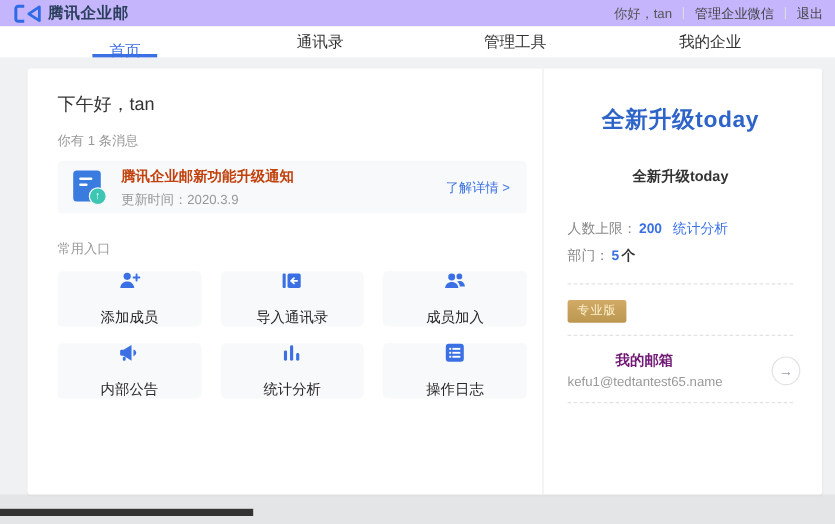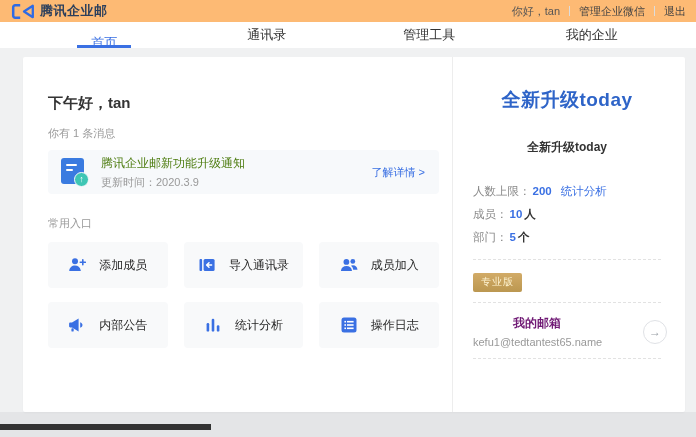--- a/index.html
+++ b/index.html
@@ -1,21 +1,21 @@
 <!DOCTYPE html>
 <html><head>
 <meta charset="utf-8">
 <style>
   * { margin:0; padding:0; box-sizing:border-box; }
   html,body { width:696px; height:437px; }
   body { font-family:"Liberation Sans","DejaVu Sans",sans-serif; background:#fff; }
   .screen { position:relative; width:696px; height:437px; overflow:hidden; background:#fff; }
 
   
-  .topbar { height:22px; display:flex; align-items:center; justify-content:space-between; padding:0 10px 0 11px; background:#fdba74; }
+  .topbar { height:22px; display:flex; align-items:center; justify-content:space-between; padding:0 10px 0 11px; background:#c4b5fd; }
   .brand { display:flex; align-items:center; gap:5px; }
   .brand-name { font-size:13px; font-weight:bold; color:#2b3f5c; letter-spacing:.5px; }
   .user-links { display:flex; align-items:center; font-size:11px; color:#555; }
   .user-links a { color:#444; text-decoration:none; cursor:pointer; }
   .sep { width:1px; height:10px; background:#dcdcdc; margin:0 9px; }
 
   
   .navbar { height:26px; display:flex; margin:0 23px; border-bottom:0; }
   .navbar-wrap { border-bottom:1px solid #ebedf0; background:#fff; }
   .tab { flex:1; position:relative; display:flex; align-items:center; justify-content:center; font-size:13px; color:#333; cursor:pointer; }
@@ -24,37 +24,37 @@
 
   
   .page { position:absolute; top:48px; left:0; right:0; bottom:0; background:#f0f1f2; }
   .bottom-strip { position:absolute; left:0; right:0; bottom:0; height:25px; background:#e4e5e7; }
   .hscrollbar { position:absolute; left:0; bottom:7px; width:211px; height:6px; background:#333; cursor:pointer; }
 
   .card { position:absolute; top:9px; left:23px; width:662px; height:355px; background:#fff; border-radius:2px; display:flex; box-shadow:0 1px 2px rgba(0,0,0,.03); }
 
   
   .main { flex:1; padding:16px 13px 0 25px; min-width:0; }
-  .greet { font-size:15px; font-weight:bold; color:#333; margin-top:21px; }
+  .greet { font-size:15px; font-weight:normal; color:#333; margin-top:5px; }
   .msg-count { font-size:11px; color:#999; margin-top:13px; }
 
   .notice { margin-top:9px; height:44px; background:#f7f9fb; border-radius:4px; display:flex; align-items:center; padding:0 14px 0 13px; cursor:pointer; }
   .notice-icon { position:relative; width:28px; height:30px; flex:none; }
   .doc { position:absolute; left:0; top:1px; width:23px; height:26px; background:#3a7be0; border-radius:3px; }
   .doc::before { content:""; position:absolute; left:5px; top:6px; width:11px; height:2px; background:#fff; border-radius:1px; }
   .doc::after { content:""; position:absolute; left:5px; top:11px; width:7px; height:2px; background:#fff; border-radius:1px; }
   .up-badge { position:absolute; right:0; bottom:0; width:15px; height:15px; background:#3ec6b4; border:1.5px solid #f7f9fb; border-radius:50%; color:#fff; font-size:9px; font-weight:bold; line-height:13px; text-align:center; }
   .notice-text { margin-left:12px; }
-  .notice-title { font-size:12px; font-weight:normal; color:#4d7c0f; }
+  .notice-title { font-size:12px; font-weight:bold; color:#c2410c; }
   .notice-sub { font-size:11px; color:#999; margin-top:3px; }
   .notice-link { margin-left:auto; font-size:11px; color:#3a70e3; text-decoration:none; cursor:pointer; white-space:nowrap; }
 
   .quick-label { font-size:11px; color:#999; margin-top:22px; }
   .entries { margin-top:11px; display:grid; grid-template-columns:repeat(3,1fr); gap:14px 16px; }
-  .entry { height:46px; background:#f8f9fa; border-radius:4px; display:flex; align-items:center; justify-content:center; gap:13px; cursor:pointer; }
+  .entry { height:46px; background:#f8f9fa; border-radius:4px; display:flex; align-items:center; justify-content:center; gap:13px; cursor:pointer;flex-direction:column; }
   .entry-label { font-size:12px; color:#262626; }
   .entry svg { flex:none; }
 
   
   .sidebar { width:233px; flex:none; border-left:1px solid #ededed; padding:16px 24px 0 20px; }
   .banner { text-align:center; font-size:19px; font-weight:bold; color:#2e64c8; margin-top:14px; letter-spacing:.5px; }
   .subtitle { text-align:center; font-size:12px; font-weight:bold; color:#333; margin-top:26px; }
   .stats { margin-top:24px; }
   .stat-row { font-size:11.5px; line-height:23px; color:#888; white-space:nowrap; }
   .stat-val { color:#3a70e3; font-weight:bold; margin:0 2px; }
@@ -200,23 +200,20 @@
 
       <aside class="sidebar">
         <div class="banner">全新升级today</div>
         <div class="subtitle">全新升级today</div>
 
         <div class="stats">
           <div class="stat-row">
             <span>人数上限：</span><span class="stat-val">200</span><a class="stat-link">统计分析</a>
           </div>
           <div class="stat-row">
-            <span>成员：</span><span class="stat-val">10</span><span class="stat-unit">人</span>
-          </div>
-          <div class="stat-row">
             <span>部门：</span><span class="stat-val">5</span><span class="stat-unit">个</span>
           </div>
         </div>
 
         <div class="dashed"></div>
 
         <span class="badge">专业版</span>
 
         <div class="dashed"></div>
 

